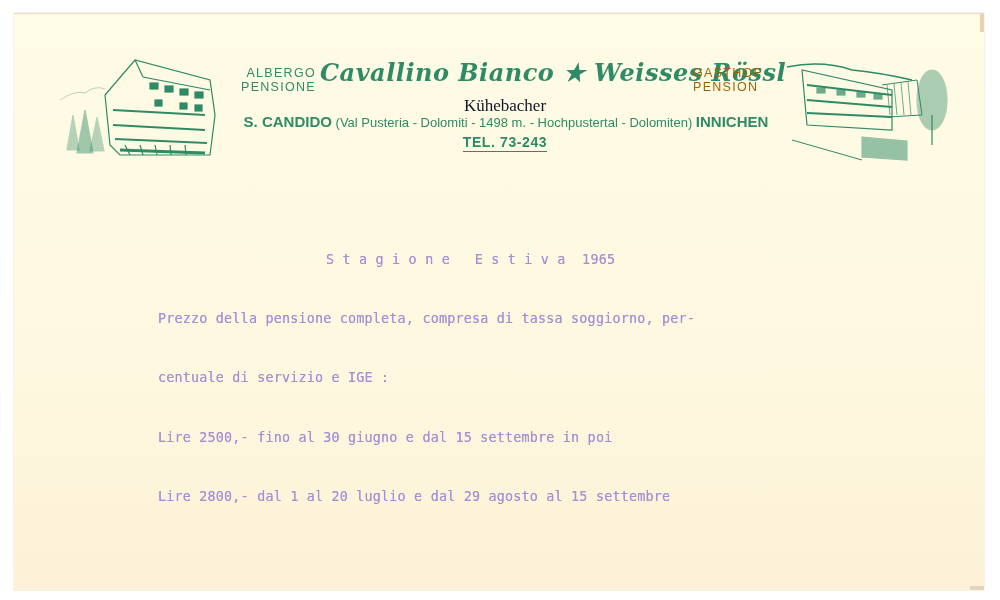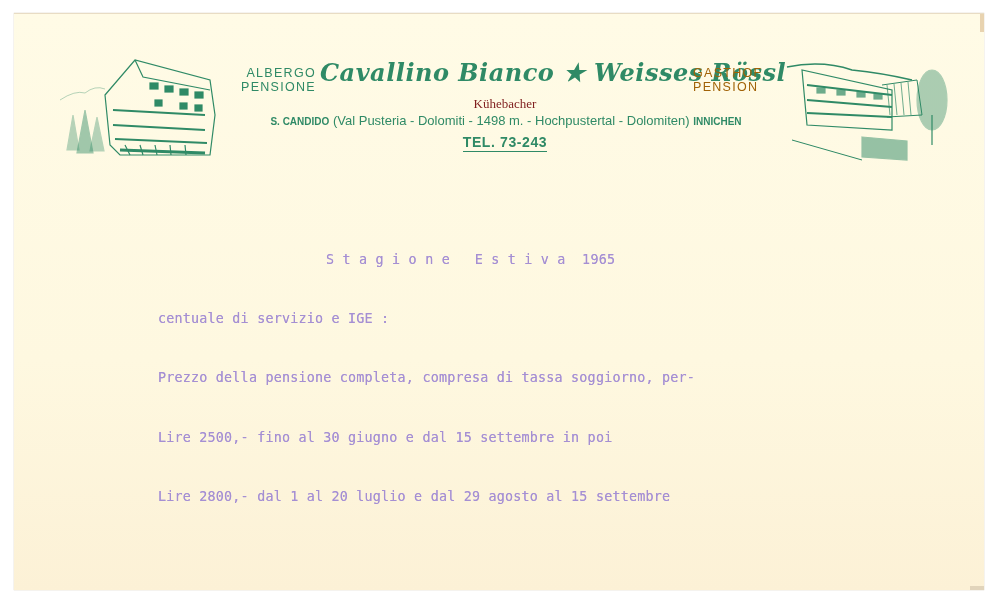--- a/index.html
+++ b/index.html
@@ -20,27 +20,27 @@
     position:absolute; left:693px; top:66px; font-family:"Liberation Sans",sans-serif;
     font-size:12.5px; letter-spacing:1.3px; line-height:14px; color:#a16207; text-align:left;
   }
   .brand {
     position:absolute; left:320px; top:58px; width:370px; text-align:center;
     font-family:"DejaVu Serif",serif; font-style:italic; font-weight:bold;
     font-size:24px; color:#2f8a66; letter-spacing:0.5px; white-space:nowrap;
   }
   .owner {
     position:absolute; left:420px; top:96px; width:170px; text-align:center;
-    font-family:"Liberation Serif",serif; font-size:13px; color:#7f1d1d;
+    font-family:"Liberation Serif",serif; font-size:17px; color:#0f172a;
   }
   .address {
     position:absolute; left:236px; top:113px; width:540px; text-align:center;
     font-family:"Liberation Sans",sans-serif; font-size:13px; color:#2f8a66; white-space:nowrap;
   }
-  .address b { font-weight:bold; font-size:10px;text-align:right; }
+  .address b { font-weight:bold; font-size:15px;text-align:right; }
   .tel {
     position:absolute; left:440px; top:134px; width:130px; text-align:center;
     font-family:"Liberation Sans",sans-serif; font-weight:bold; font-size:14px; color:#2f8a66;
     letter-spacing:0.6px;
   }
   .tel span { border-bottom:1.5px solid #2f8a66; padding-bottom:1px; }
   .illus { position:absolute; }
   .typed {
     position:absolute; left:158px; top:210px; width:780px;
     font-family:"DejaVu Sans Mono","Liberation Mono",monospace; font-size:13.4px;
@@ -120,22 +120,22 @@
   <span>(Val Pusteria - Dolomiti - 1498 m. - Hochpustertal - Dolomiten)</span>
   <b>INNICHEN</b>
 </div>
 
 <div class="tel">
   <span>TEL. 73-243</span>
 </div>
 
 <div class="typed">
   <div class="line" style="padding-left:168px;">S t a g i o n e   E s t i v a  1965</div>
+  <div class="line">Prezzo della pensione completa, compresa di tassa soggiorno, per-</div>
   <div class="line">centuale di servizio e IGE :</div>
-  <div class="line">Prezzo della pensione completa, compresa di tassa soggiorno, per-</div>
   <div class="line">Lire 2500,- fino al 30 giugno e dal 15 settembre in poi</div>
   <div class="line">Lire 2800,- dal 1 al 20 luglio e dal 29 agosto al 15 settembre</div>
   
   
   
   
   
   
   
   

